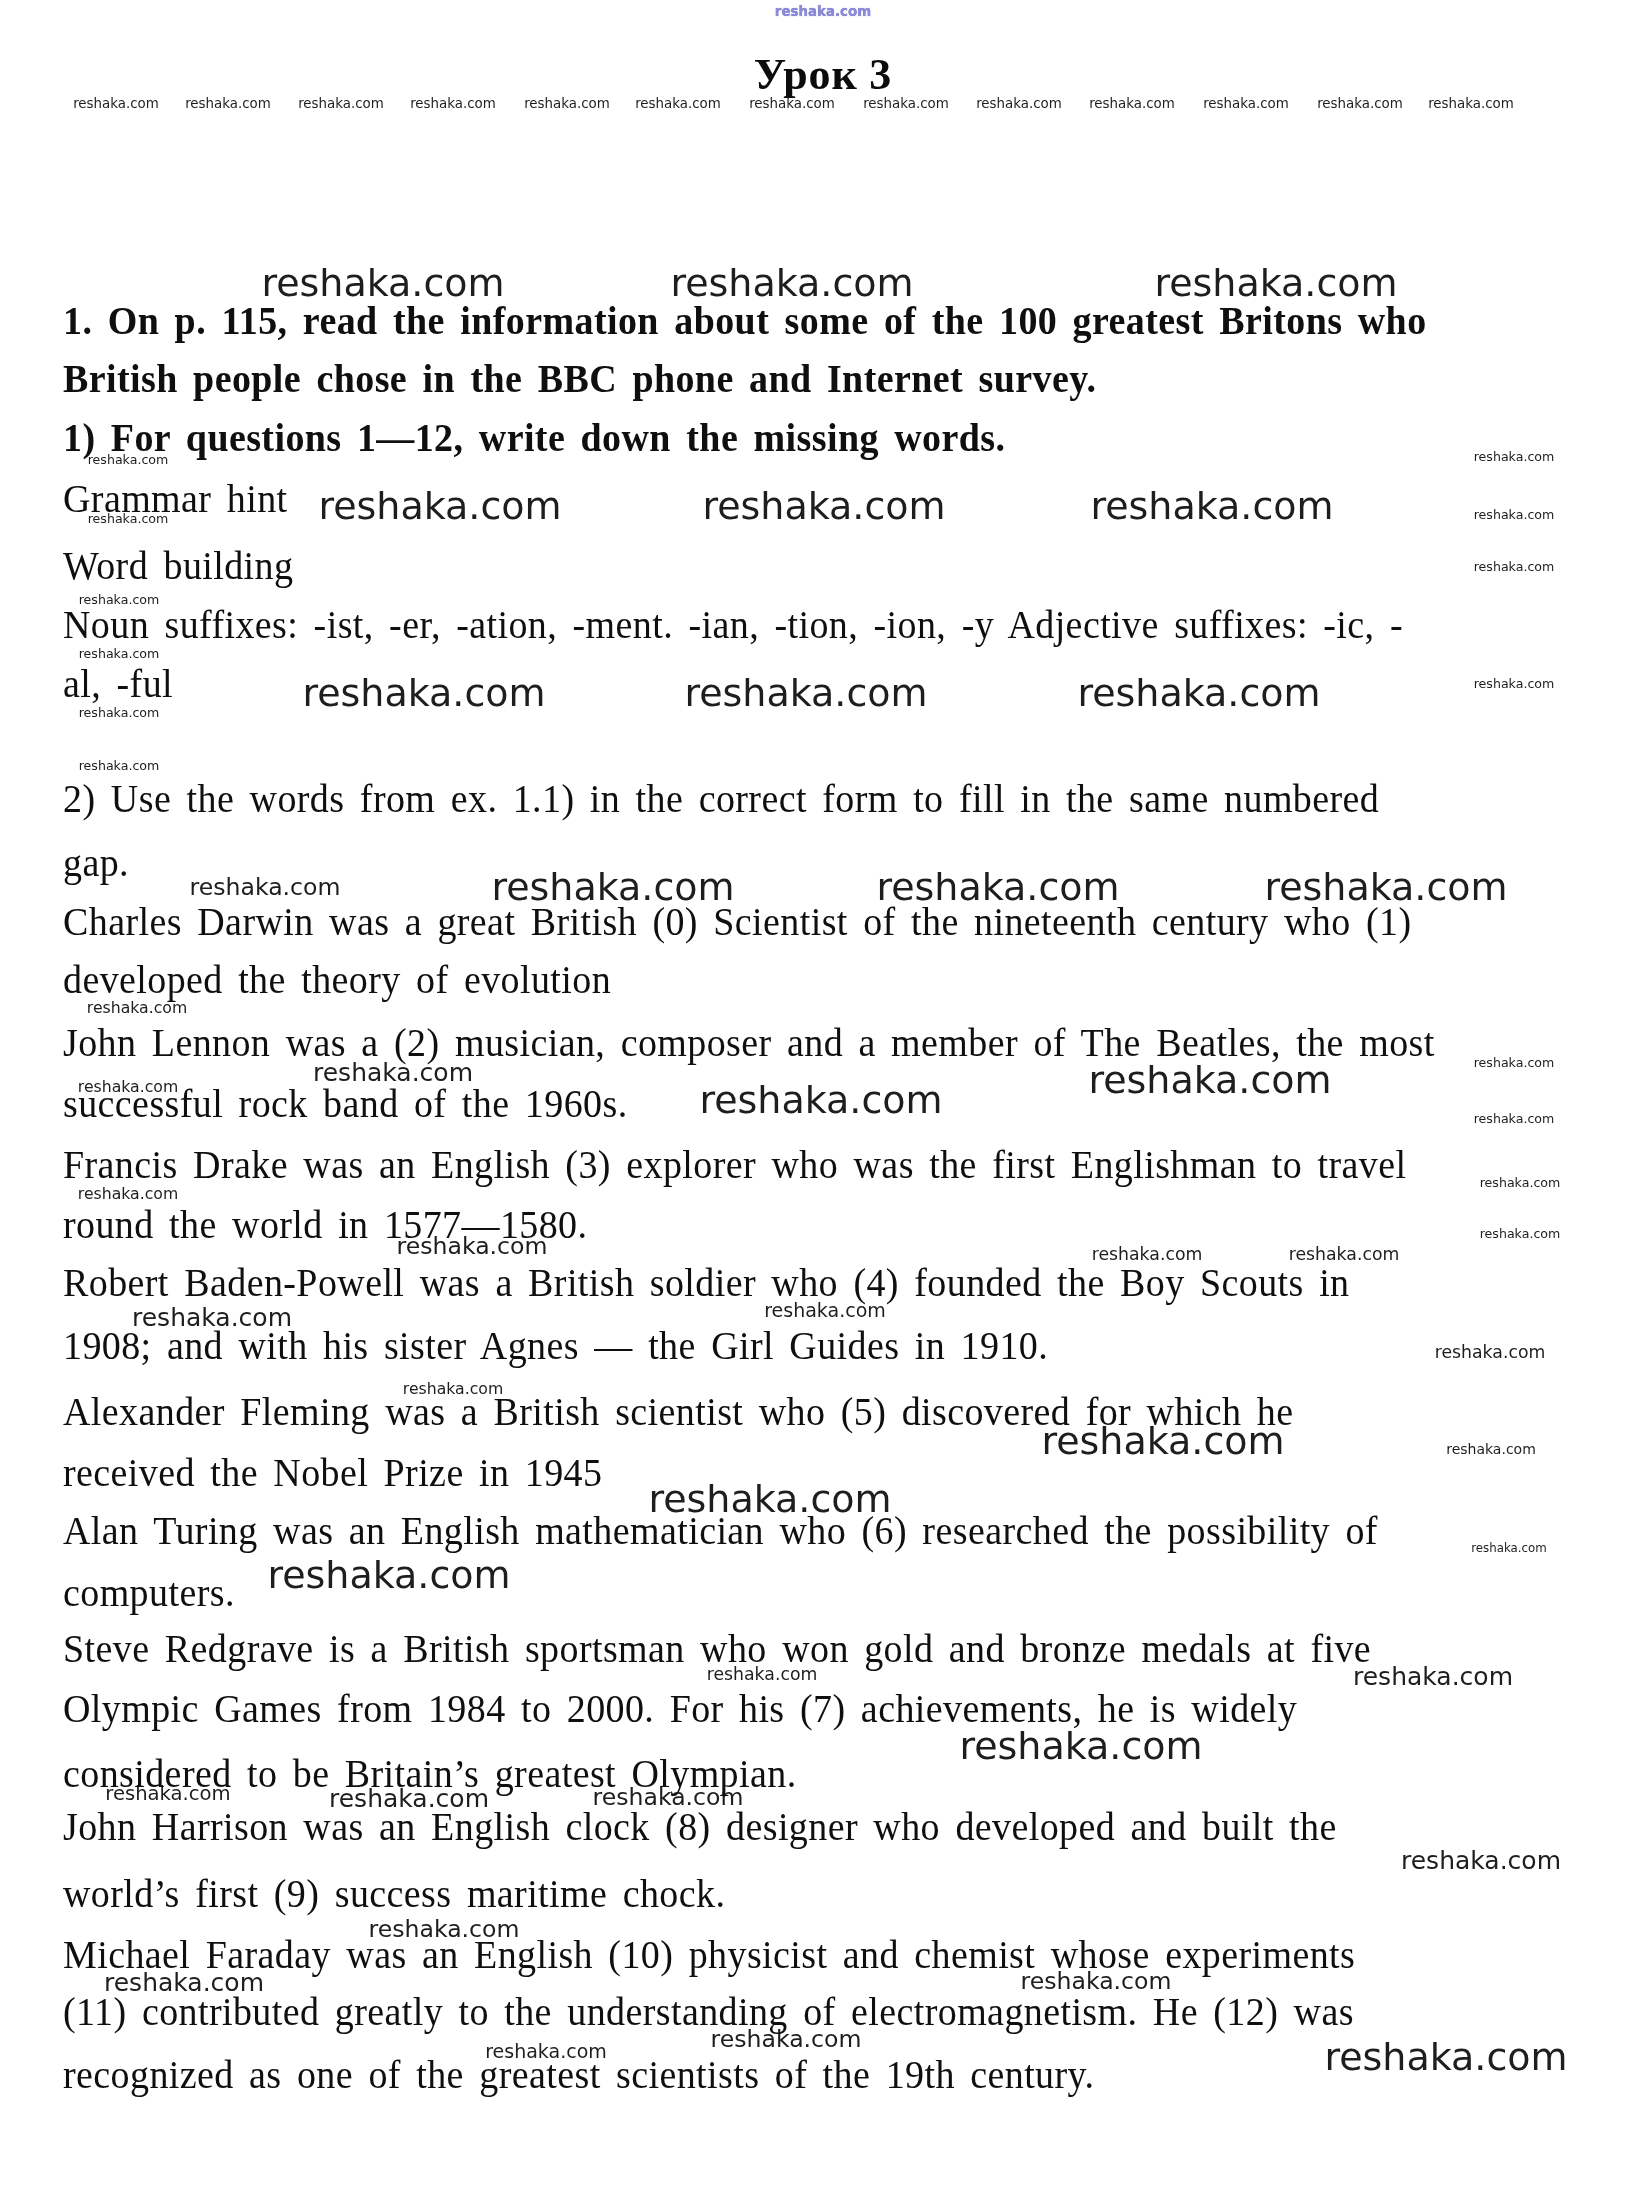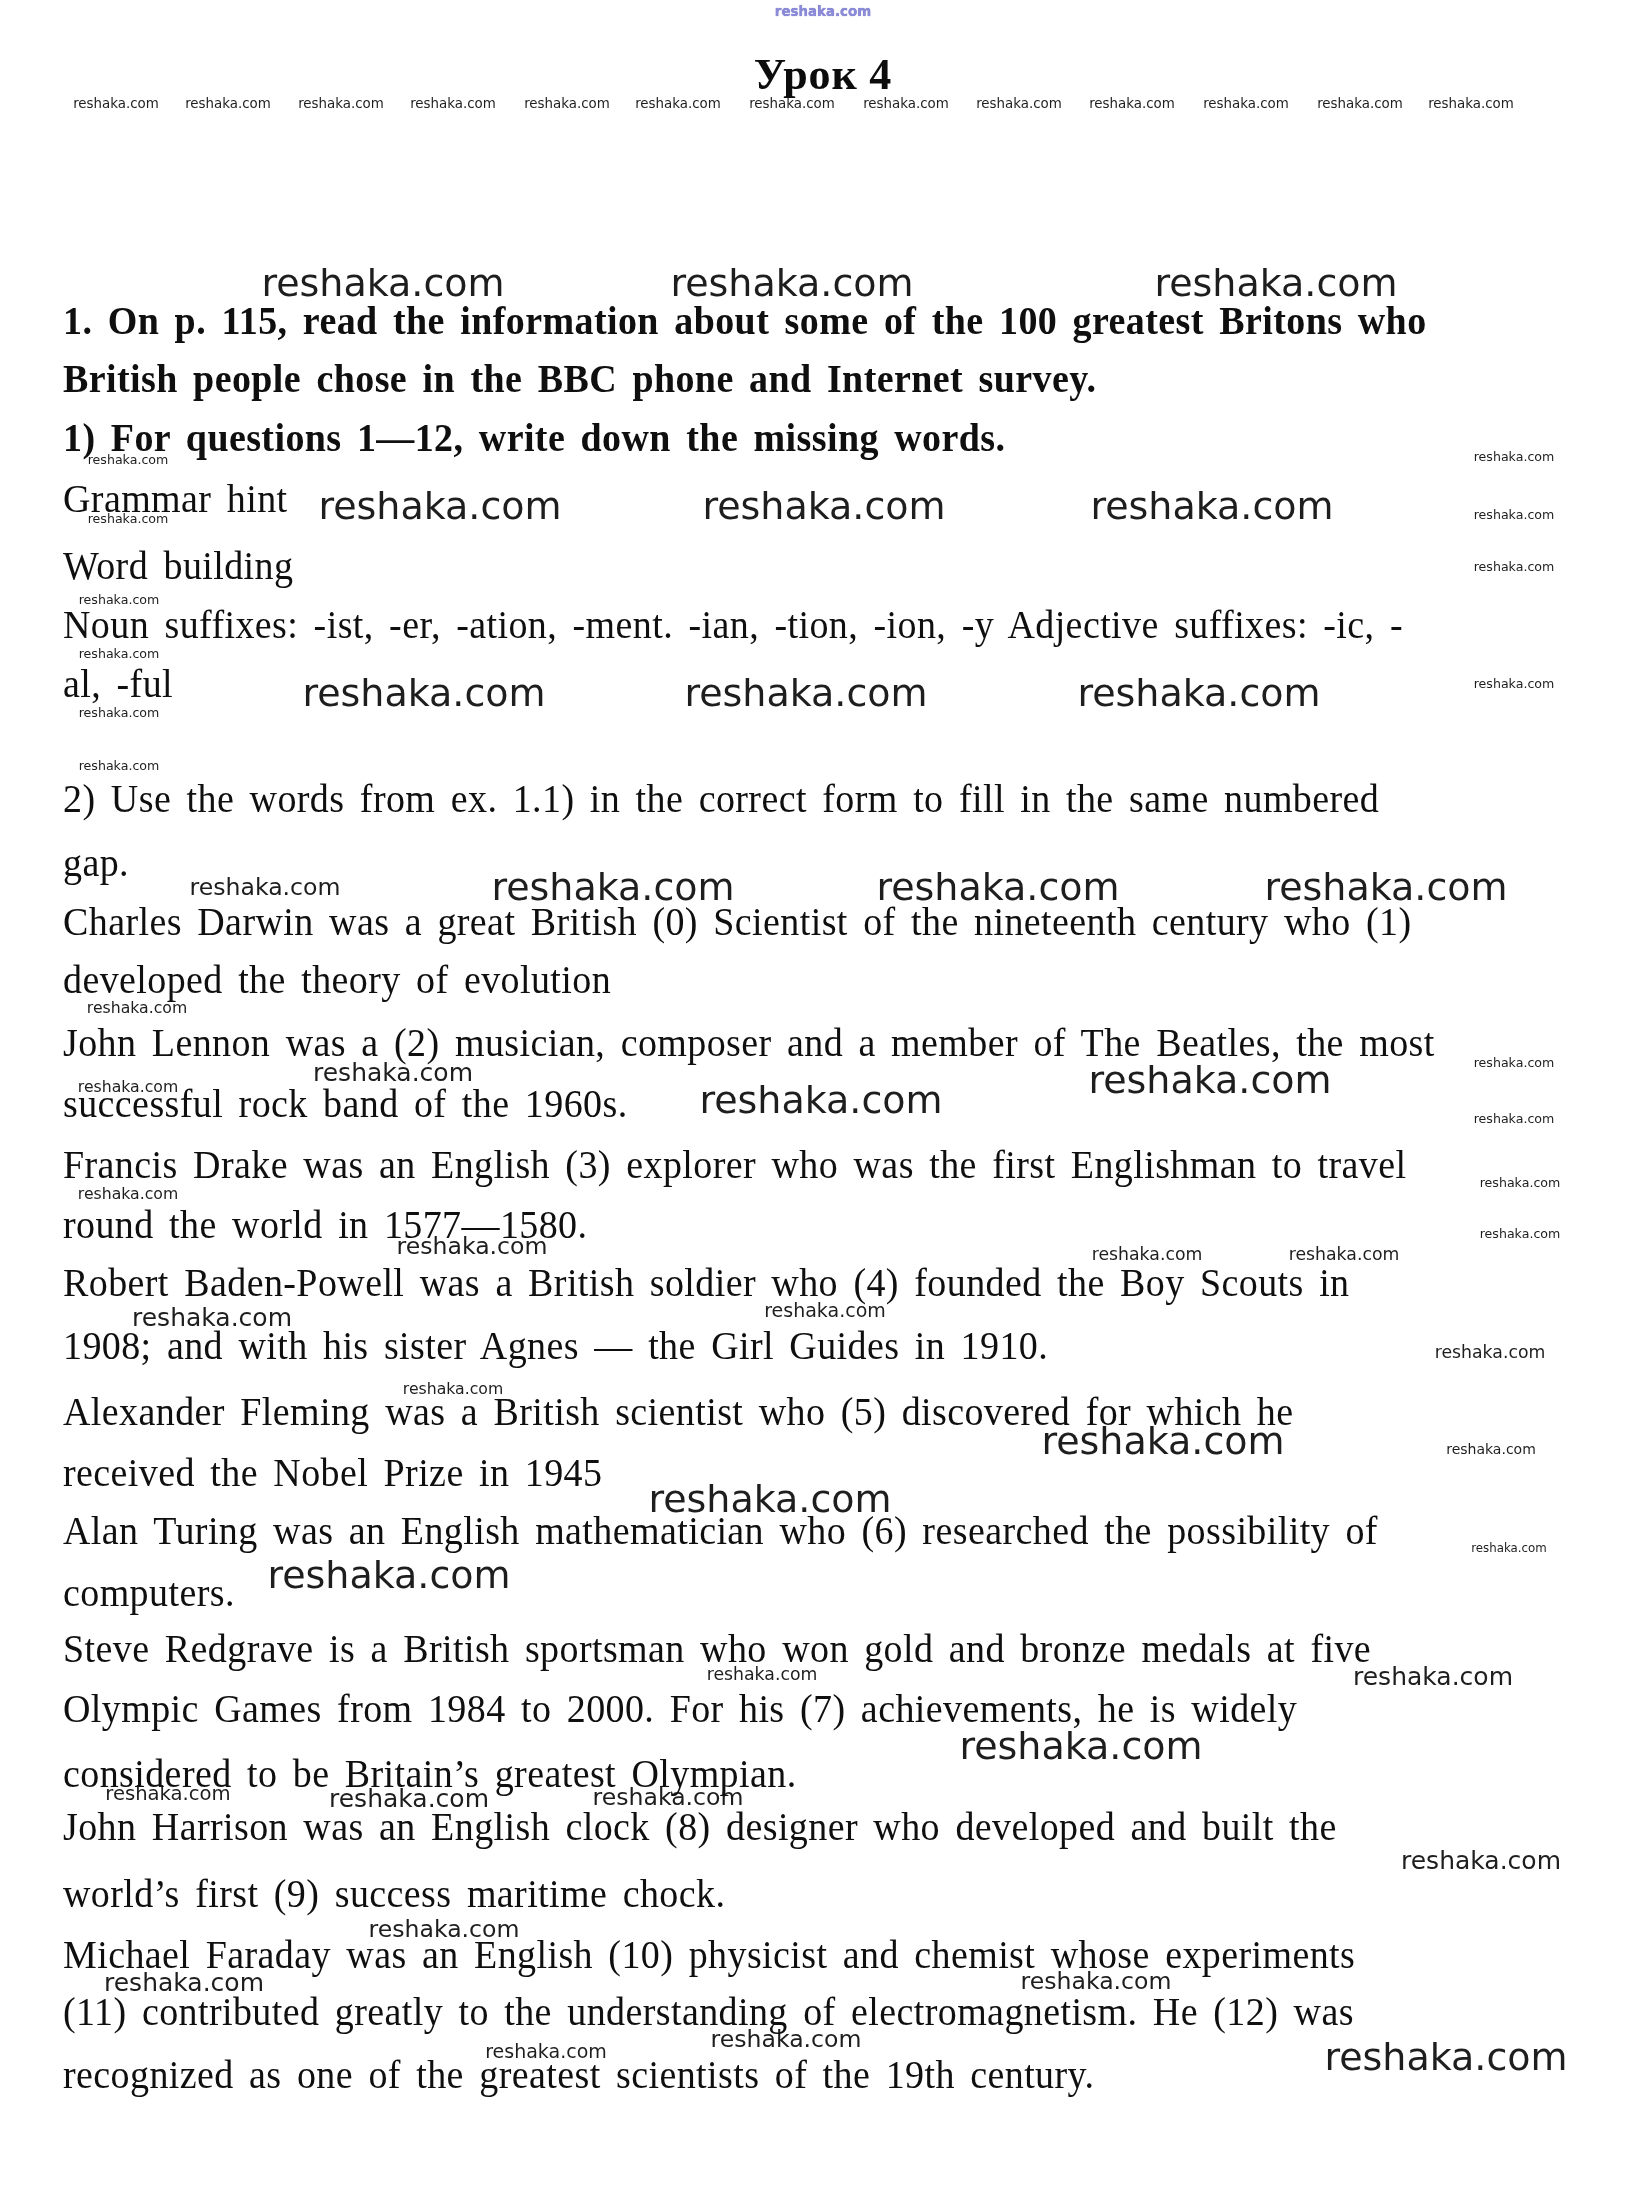--- a/index.html
+++ b/index.html
@@ -51,21 +51,21 @@
     transform: scaleY(1.06);
     transform-origin: top left;
     z-index: 2;
   }
   .tline.bold { font-weight: 700; }
 </style>
 </head>
 <body>
 
 <div class="page">
-  <h1 class="title">Урок 4</h1>
+  <h1 class="title">Урок 3</h1>
   <div id="wm-layer">
       <span class="wm blue" style="left: 823px; top: 4.7px; font-size: 13.4px;">reshaka.com</span>
       <span class="wm" style="left: 116px; top: 97px; font-size: 13.4px;">reshaka.com</span>
       <span class="wm" style="left: 228px; top: 97px; font-size: 13.4px;">reshaka.com</span>
       <span class="wm" style="left: 341px; top: 97px; font-size: 13.4px;">reshaka.com</span>
       <span class="wm" style="left: 453px; top: 97px; font-size: 13.4px;">reshaka.com</span>
       <span class="wm" style="left: 567px; top: 97px; font-size: 13.4px;">reshaka.com</span>
       <span class="wm" style="left: 678px; top: 97px; font-size: 13.4px;">reshaka.com</span>
       <span class="wm" style="left: 792px; top: 97px; font-size: 13.4px;">reshaka.com</span>
       <span class="wm" style="left: 906px; top: 97px; font-size: 13.4px;">reshaka.com</span>

